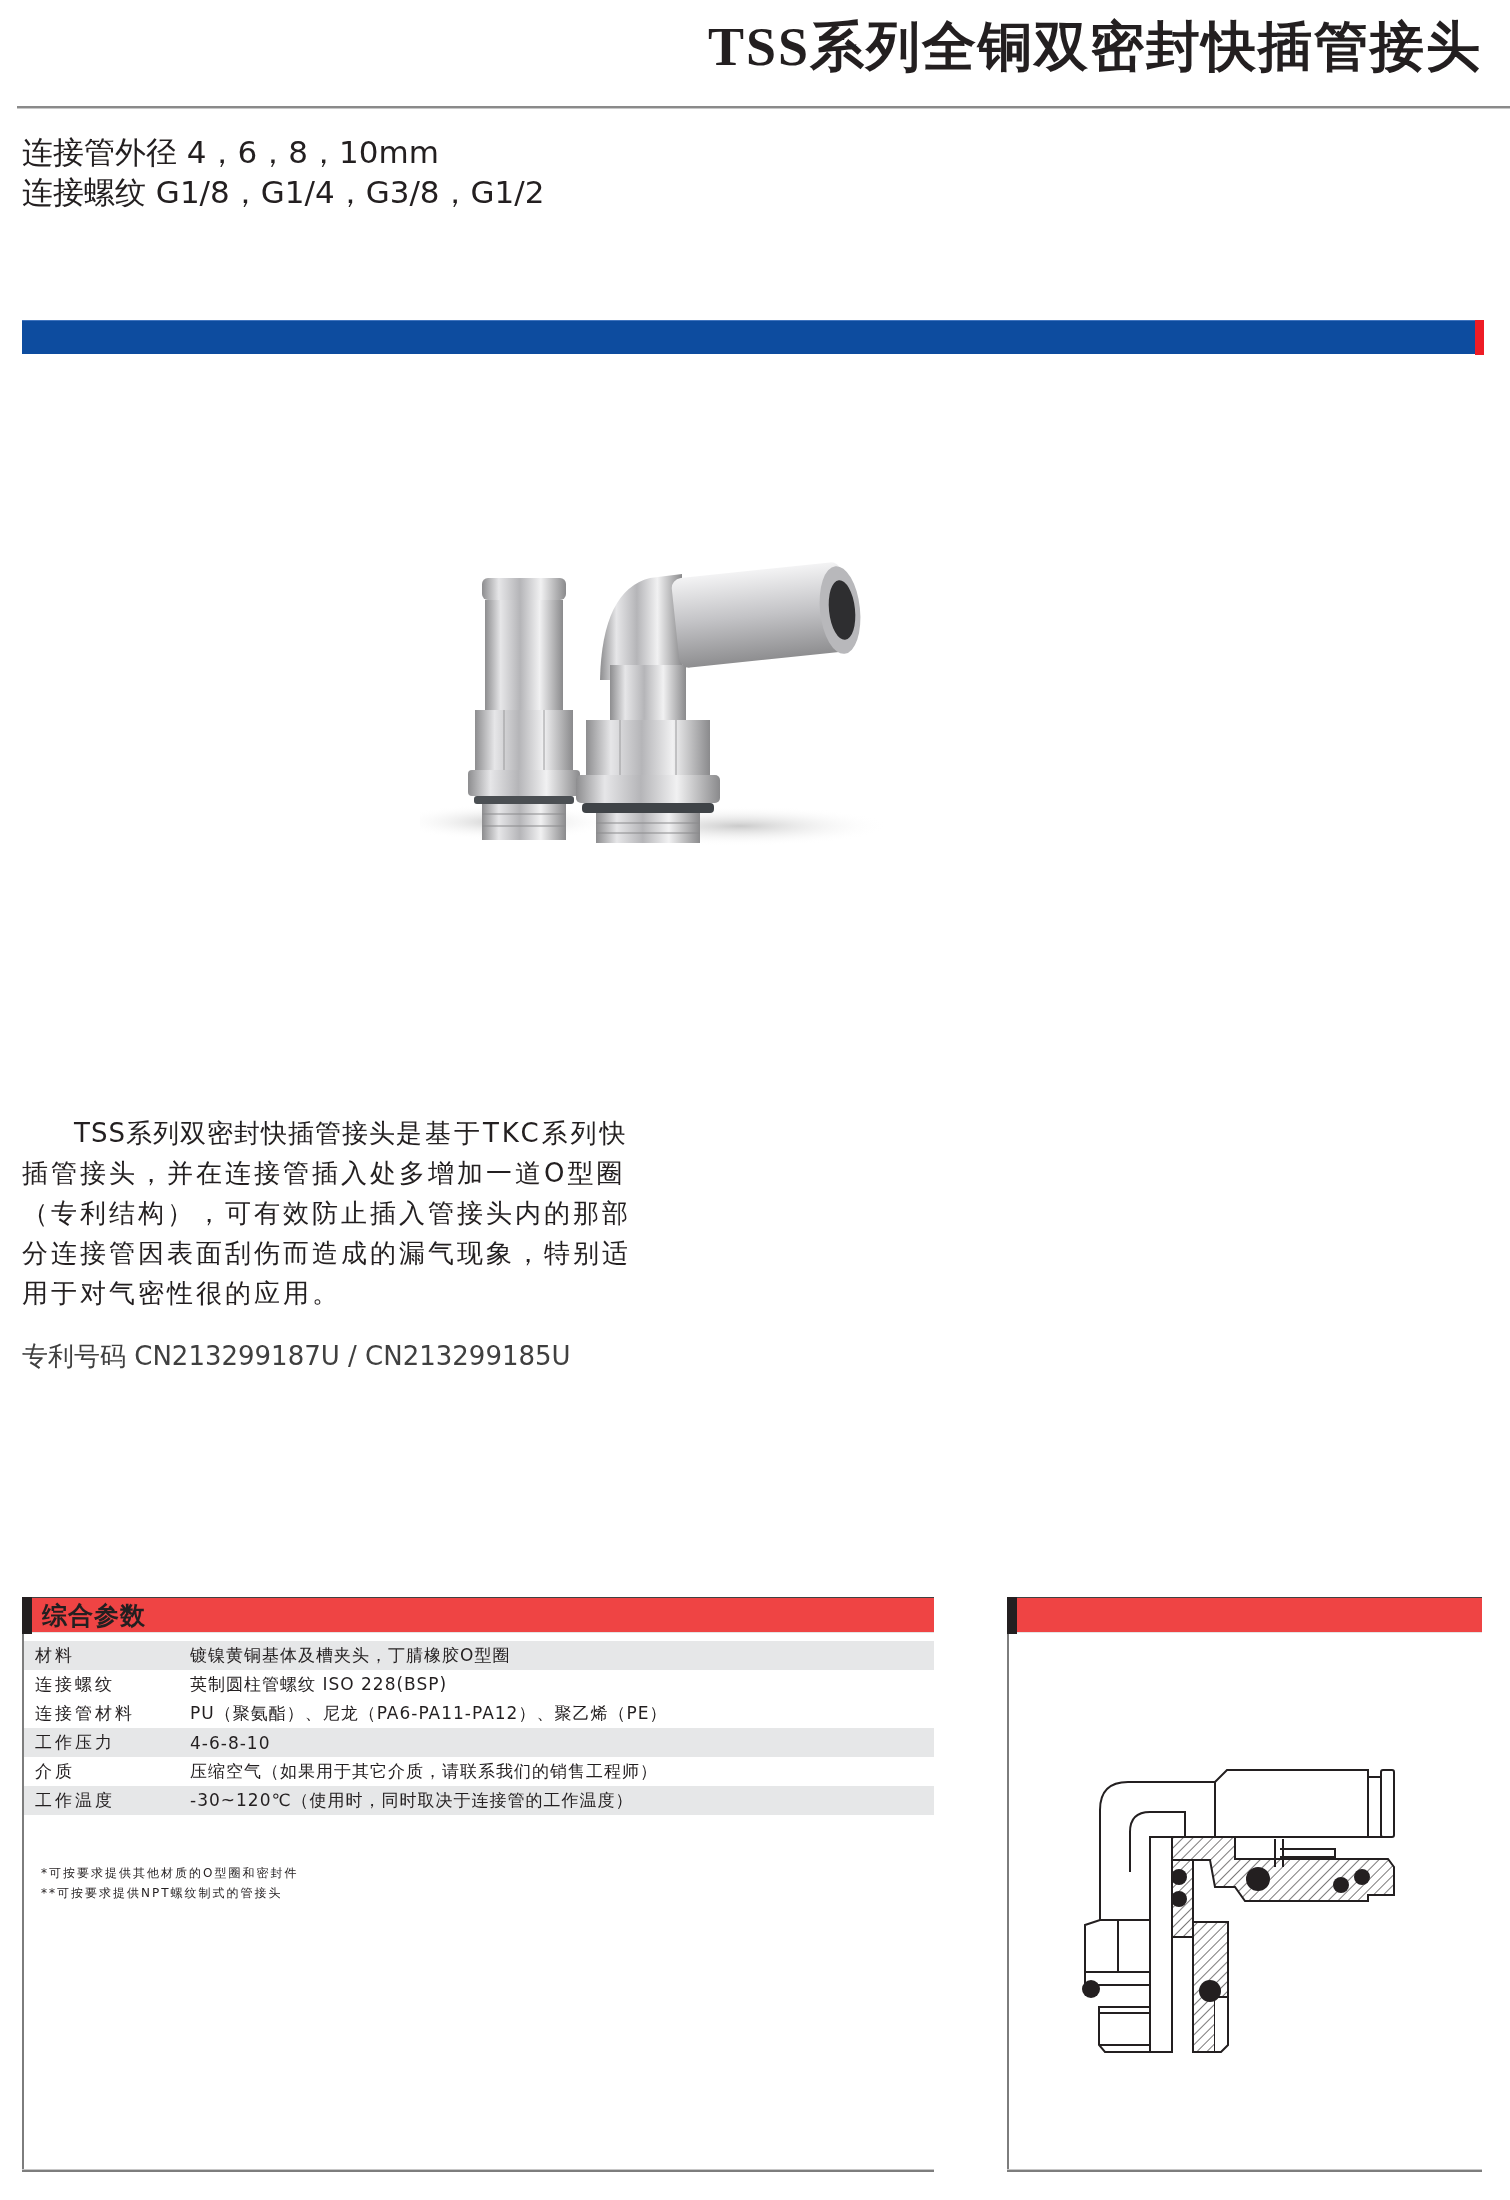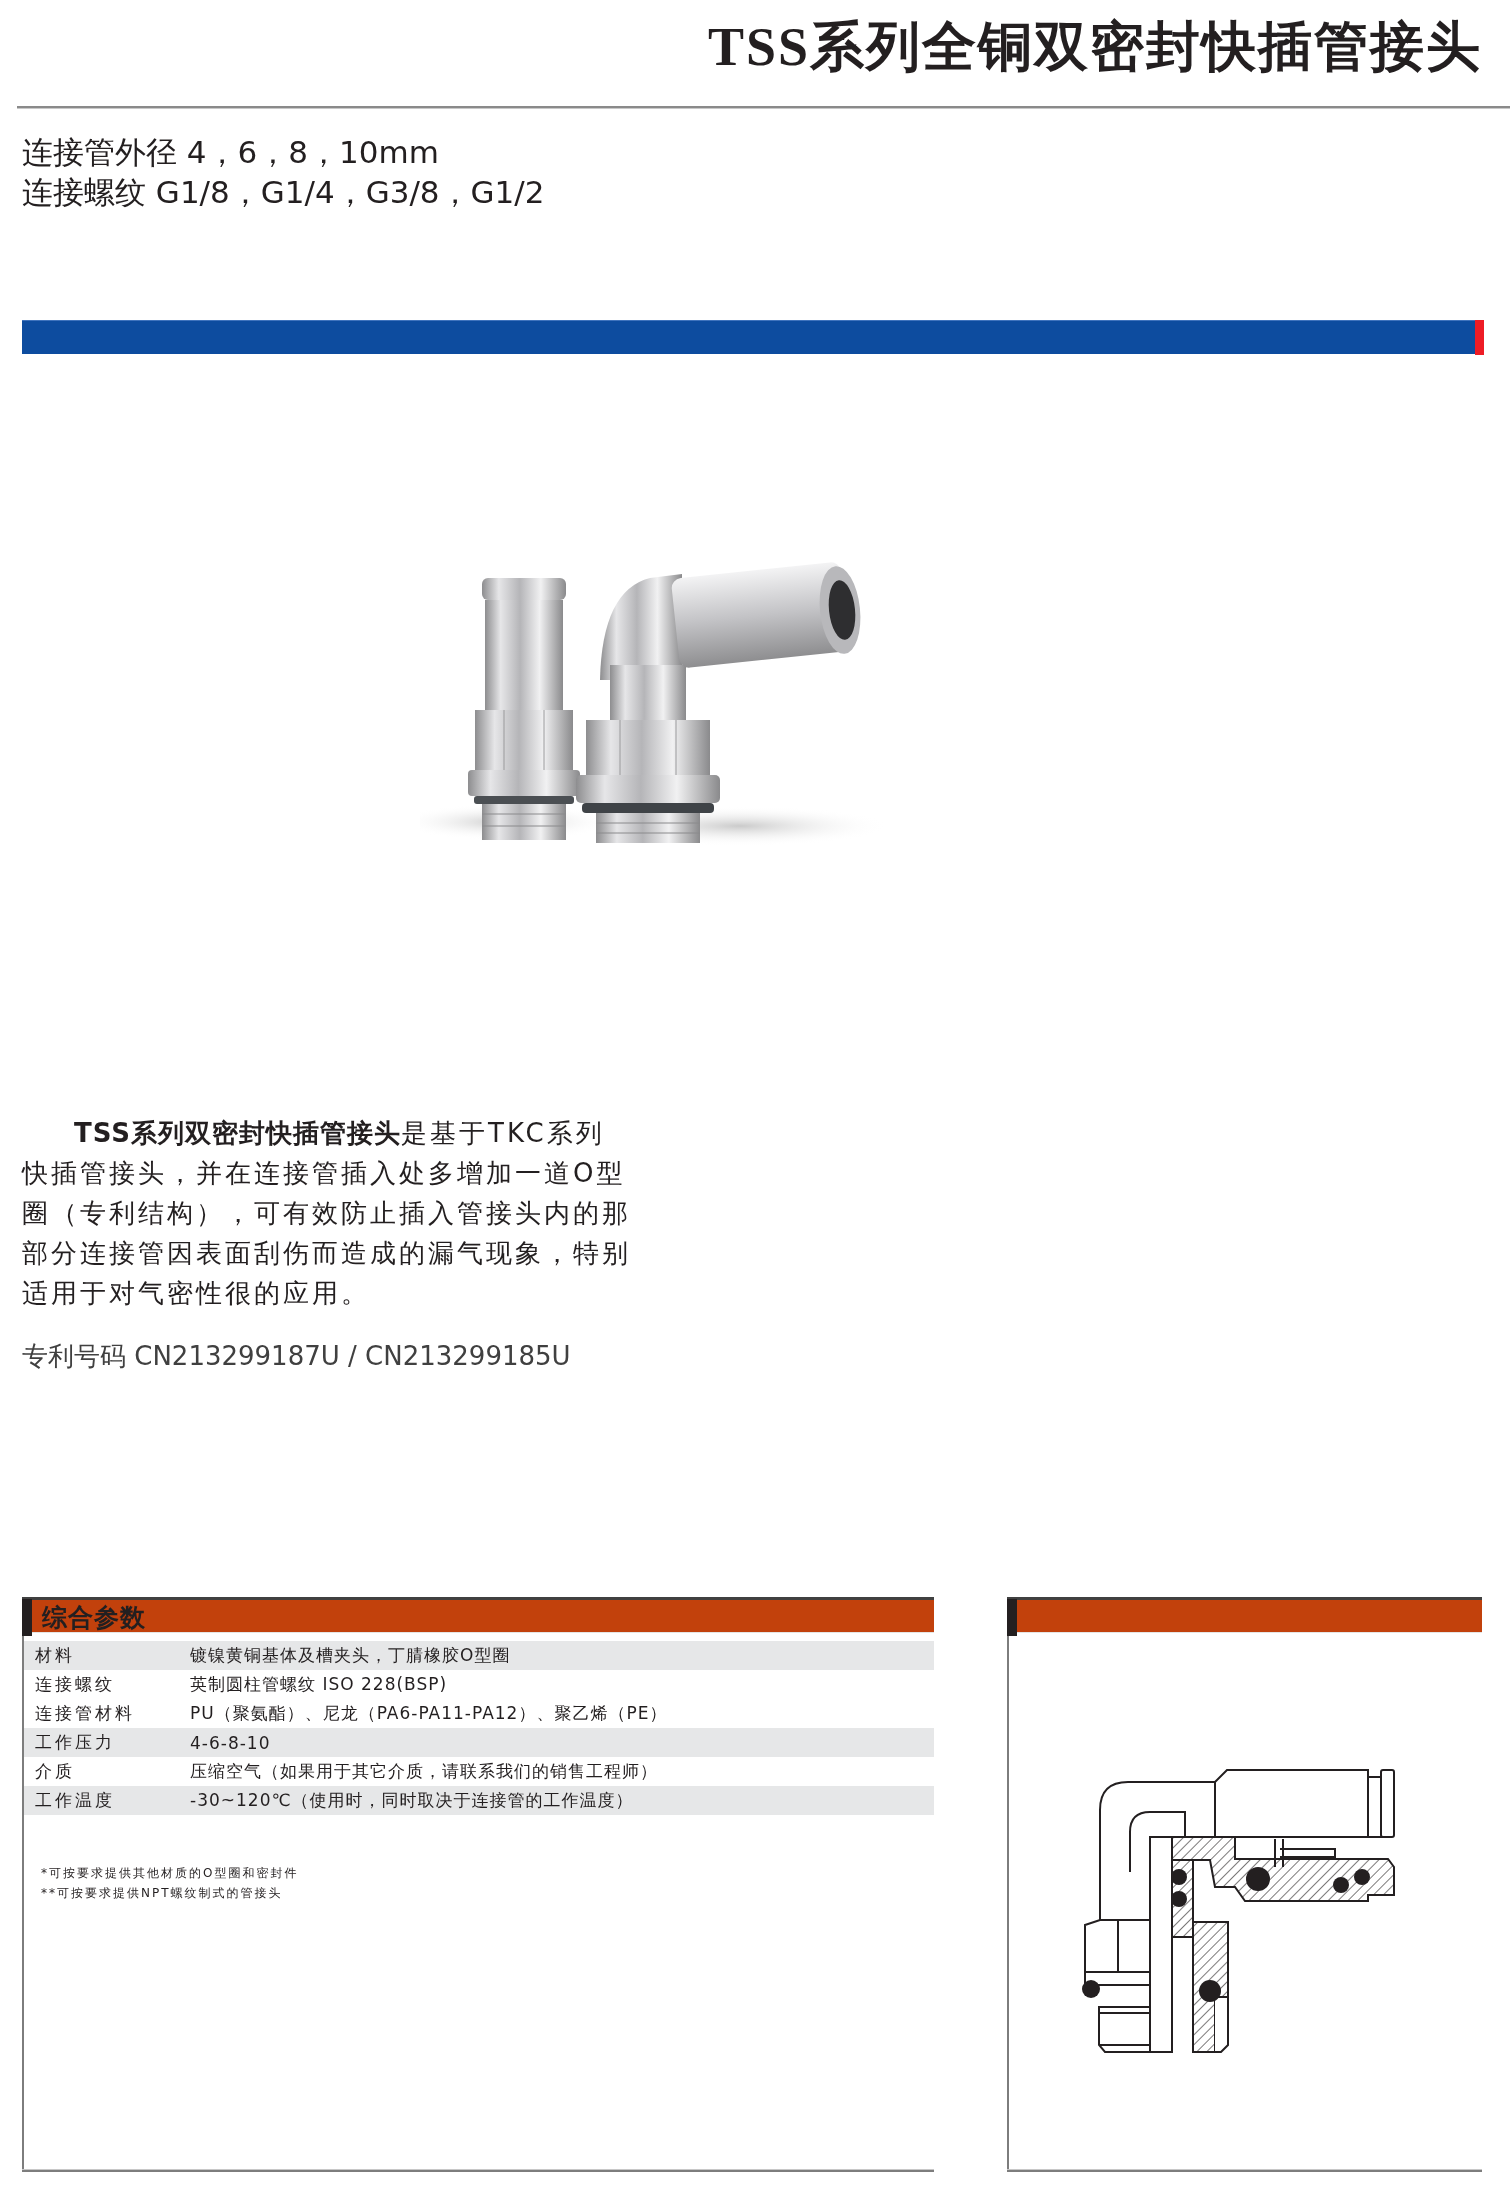--- a/index.html
+++ b/index.html
@@ -24,32 +24,32 @@
     position: absolute; left: 22px; top: 320px; width: 1462px; height: 34px;
     background: #0d4c9f; border-top: 1px solid #3f73bd;
   }
   .accent-bar .red-cap {
     position: absolute; right: 0; top: -1px; width: 9px; height: 35px; background: #ee1c25;
   }
 
   .product-photo { position: absolute; left: 420px; top: 560px; width: 620px; height: 290px; }
 
   .intro { position: absolute; left: 22px; top: 1113px; width: 610px; font-size: 26px; line-height: 40px; letter-spacing: 3px; color: #231f20; }
-  .intro .lead { font-weight: bold; letter-spacing: 1px; padding-left: 52px; margin-top: 34px; }
+  .intro .lead { font-weight: normal; letter-spacing: 1px; padding-left: 52px; margin-top: 34px; }
   .patent { position: absolute; left: 22px; top: 1338px; font-size: 26px; line-height: 36px; color: #404040; white-space: nowrap; }
 
   
   .param-box {
     position: absolute; left: 22px; top: 1597px; width: 910px; height: 574px;
     border-left: 2px solid #7d7d7d;
   }
   .box-bottom { position: absolute; height: 3px; background: #7d7d7d; top: 2169px; border-top: 1px solid #c8c8c8; }
   .section-header {
     position: absolute; left: -2px; top: 0; width: 912px; height: 36px;
-    background: #c2410c; border-top: 3px solid #404040; border-bottom: 1px solid #e4e4e4;
+    background: #ef4444; border-top: 1px solid #404040; border-bottom: 1px solid #e4e4e4;
   }
   .section-header .tab { position: absolute; left: 0; top: -1px; width: 10px; height: 37px; background: #231f20; }
   .section-header .label { position: absolute; left: 20px; top: 1px; font-size: 25px; font-weight: bold; line-height: 34px; color: #231f20; letter-spacing: 1px; }
 
   .param-table { position: absolute; left: 0; top: 44px; width: 910px; }
   .param-row { height: 29px; display: flex; align-items: center; font-size: 17px; color: #231f20; }
   .param-row.shaded { background: #e6e7e8; }
   .param-row .k { width: 166px; padding-left: 11px; letter-spacing: 3px; white-space: nowrap; }
   .param-row .v { white-space: nowrap; letter-spacing: 1px; }
 

